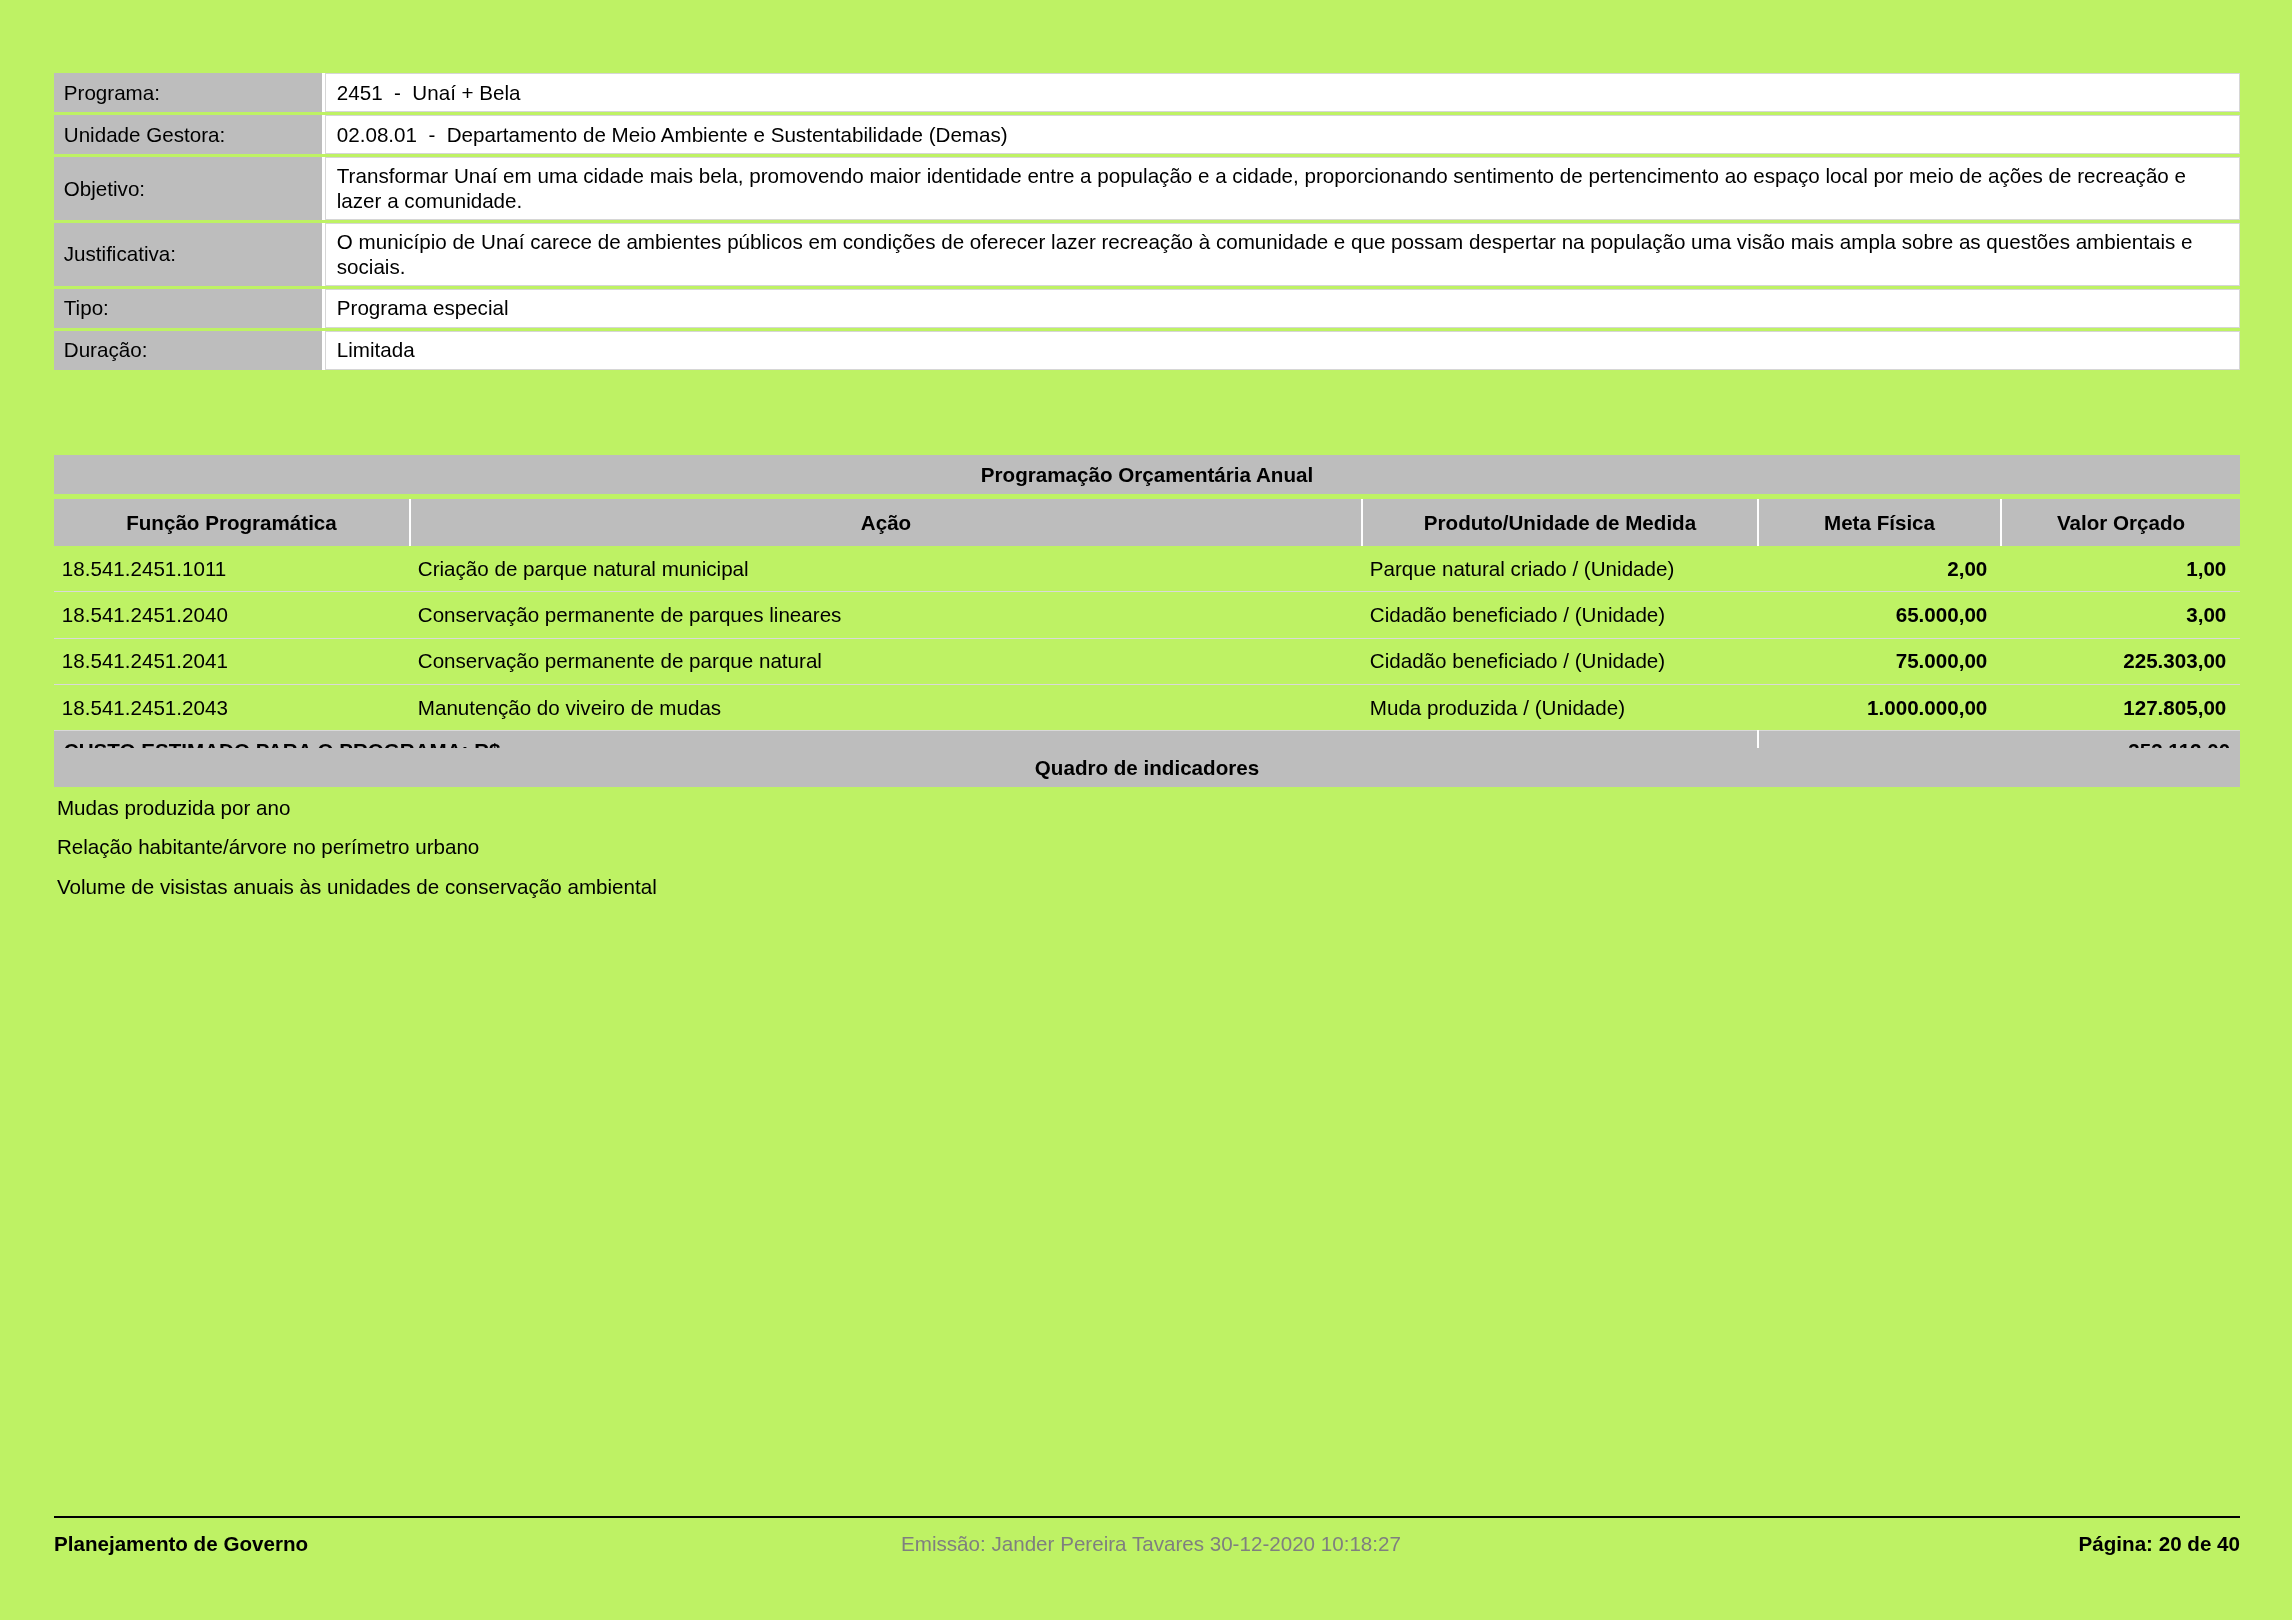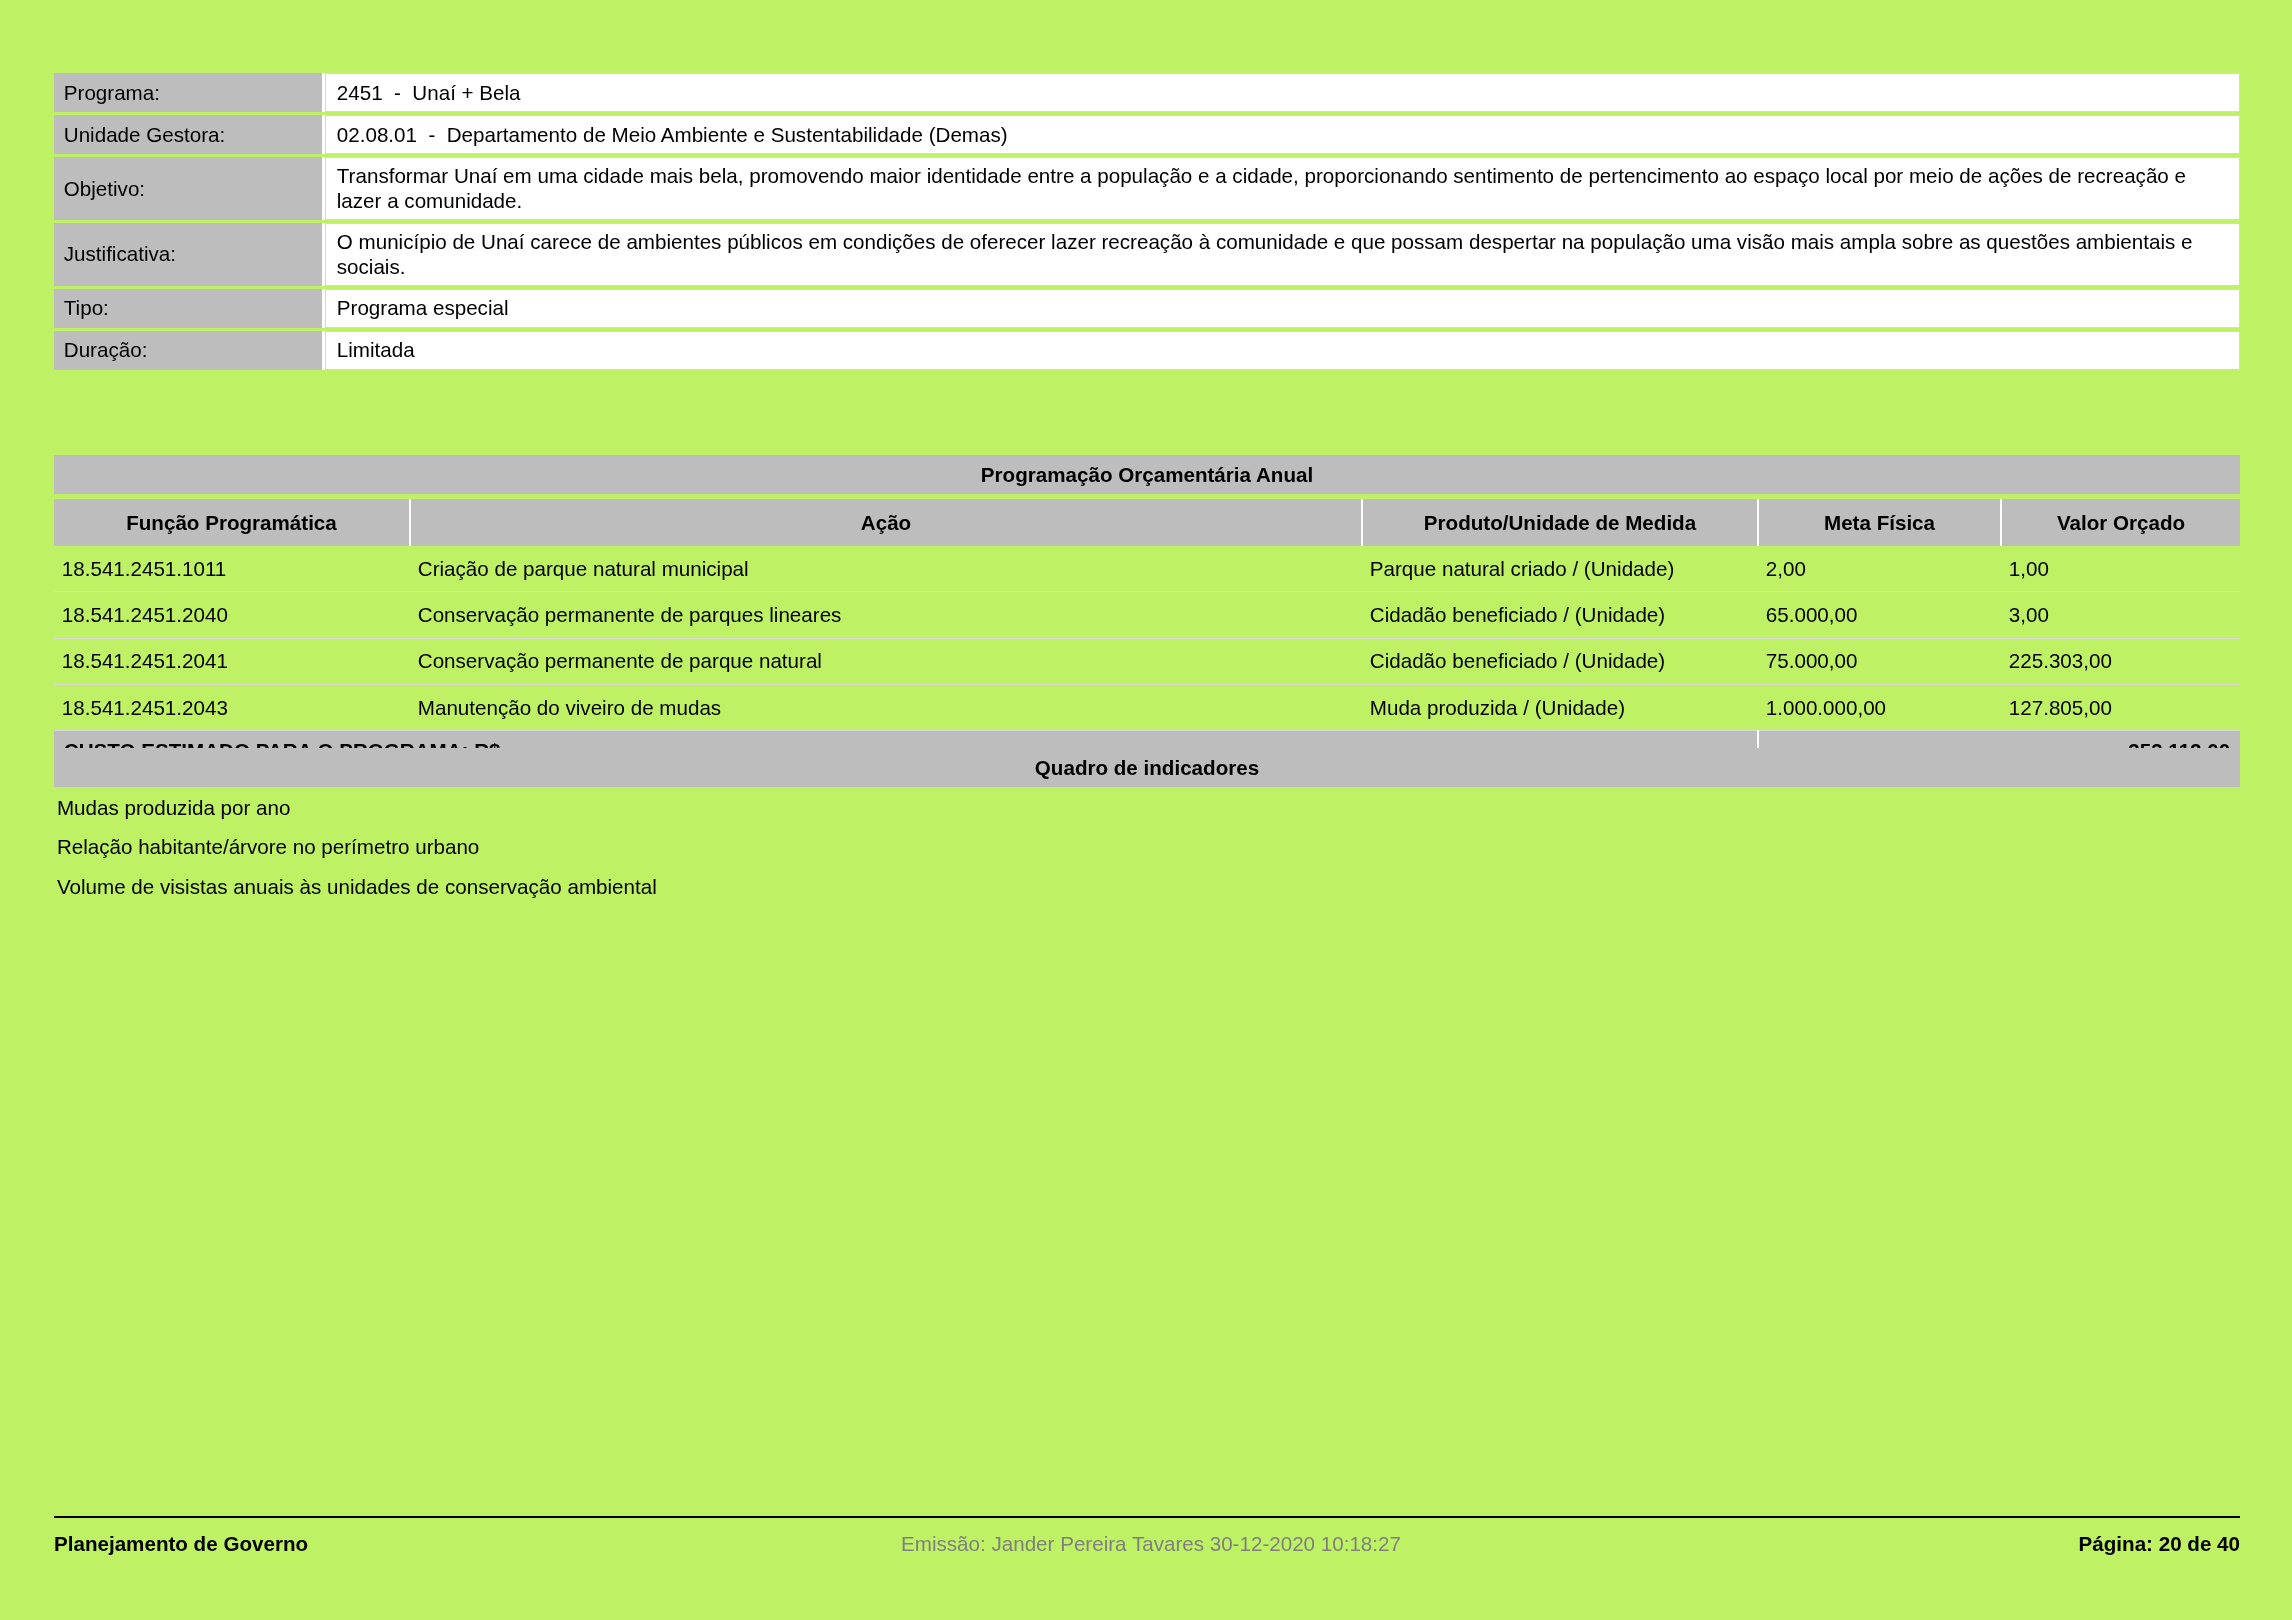--- a/index.html
+++ b/index.html
@@ -67,21 +67,21 @@
     padding:10.8px 5.9px;
     border-left:2.9px solid #ffffff;
   }
   .budget-table th:first-child { border-left:none; }
   .budget-table td {
     padding:9.8px 7.8px;
     border-bottom:1px solid #d9d9d9;
     vertical-align:middle;
     overflow:hidden;
   }
-  .budget-table td.num { padding-right:13.7px; }
+  .budget-table td.num { text-align:right; padding-right:13.7px;font-weight:bold; }
   .budget-table tr.total-row td {
     background:#bdbdbd;
     font-weight:bold;
     border-bottom:none;
     padding:6.9px 9.8px;
   }
   .budget-table tr.total-row td.total-label { text-align:left; }
   .budget-table tr.total-row td.total-value {
     text-align:right;
     border-left:2.9px solid #ffffff;

